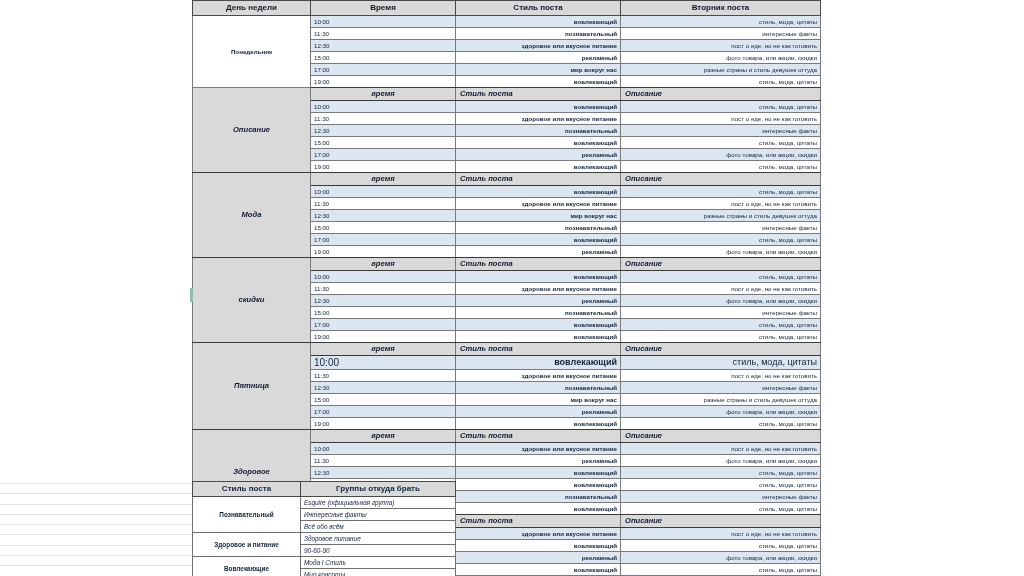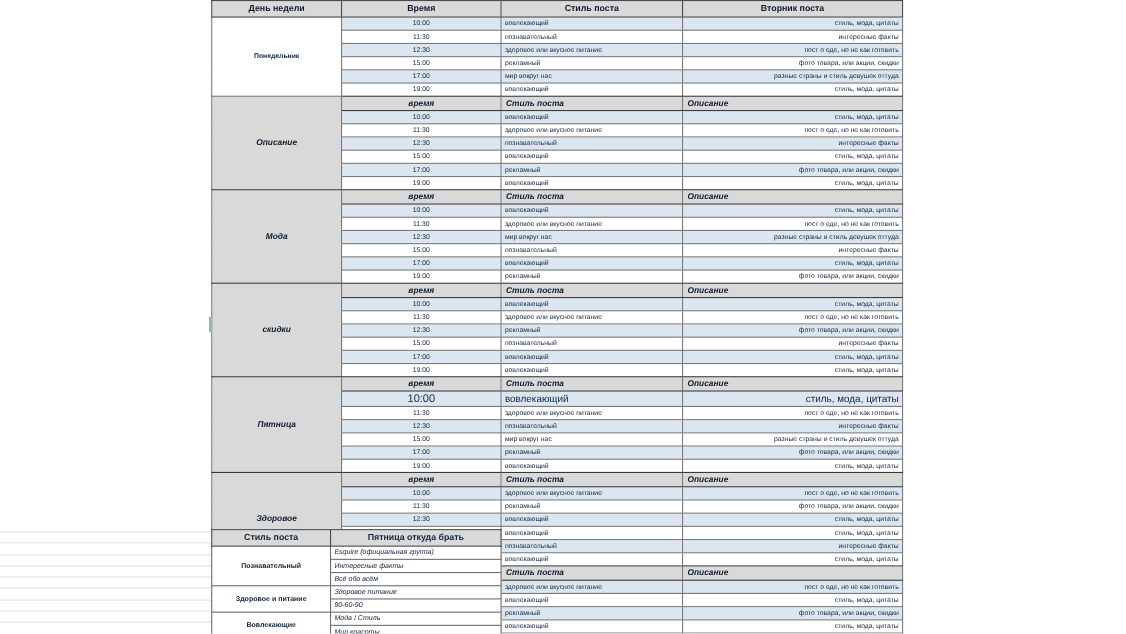--- a/index.html
+++ b/index.html
@@ -72,22 +72,22 @@
   td.daycell{
     text-align:center;
     font-weight:bold;
     font-size:8.2px;
     color:#0d1b2e;
     background:#ffffff;
     border-left:1px solid #4a4a4a;
     border-right:1px solid #4a4a4a;
   }
   td.first-day{border-top:1px solid #4a4a4a;}
-  td.timecell{text-align:center;font-size:6.4px;}
-  td.stylecell{text-align:left;font-size:6.2px;}
+  td.timecell{font-size:6.4px;}
+  td.stylecell{text-align:right;font-size:6.2px;font-weight:bold;}
   td.desccell{text-align:right;font-size:6.2px;}
 
   tr.alt td.timecell,tr.alt td.stylecell,tr.alt td.desccell{background:#dce6f1;}
   tr.plain td.timecell,tr.plain td.stylecell,tr.plain td.desccell{background:#ffffff;}
 
   
   tr.big td.timecell{font-size:10px;}
   tr.big td.stylecell{font-size:9px;}
   tr.big td.desccell{font-size:9px;}
   tr.big td{height:13px;line-height:13px;}
@@ -418,21 +418,21 @@
 
 <div class="sources-wrap">
   <table class="src">
     <colgroup>
         <col class="s-style">
         <col class="s-group">
       </colgroup>
     <tbody id="sourcesBody">
         <tr class="shead">
           <td>Стиль поста</td>
-          <td>Пятница откуда брать</td>
+          <td>Группы откуда брать</td>
         </tr>
         <tr>
           <td class="scat" rowspan="3">Познавательный</td>
           <td class="sgrp">Esquire (официальная группа)</td>
         </tr>
         <tr>
           <td class="sgrp">Интересные факты</td>
         </tr>
         <tr>
           <td class="sgrp">Всё обо всём</td>

